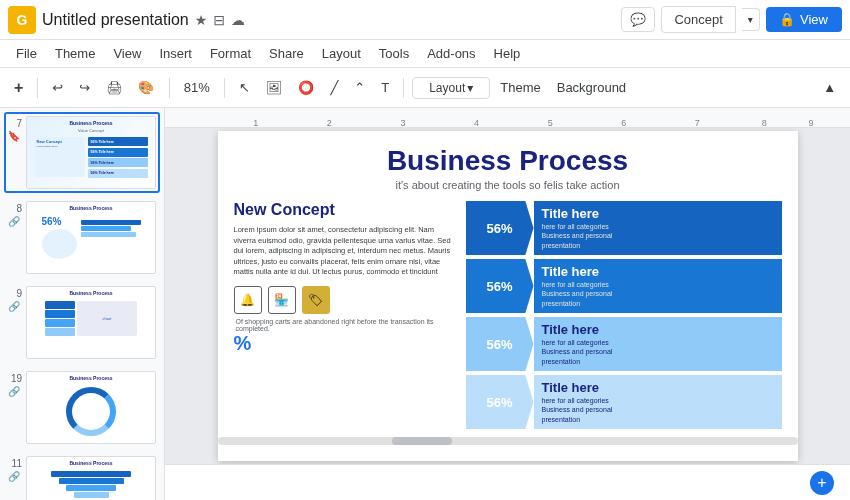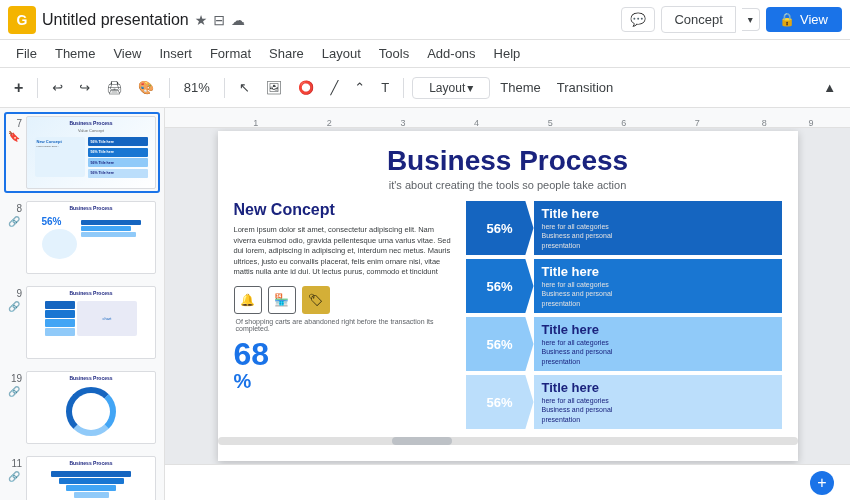--- a/index.html
+++ b/index.html
@@ -158,21 +158,21 @@
   <button class="toolbar-btn">⭕</button>
   <button class="toolbar-btn">╱</button>
   <button class="toolbar-btn">⌃</button>
   <button class="toolbar-btn">T</button>
   <div class="toolbar-sep"></div>
   <button class="toolbar-layout-btn">
     <span>Layout</span>
     <span>▾</span>
   </button>
   <button class="toolbar-btn">Theme</button>
-  <button class="toolbar-btn">Transition</button>
+  <button class="toolbar-btn">Background</button>
   <div style="flex:1"></div>
   <button class="toolbar-btn">▲</button>
 </div>
 
 <div class="main-layout">
 
   <div class="slide-panel">
 
     <div class="slide-thumb active">
       <div class="slide-icon-area">
@@ -300,37 +300,36 @@
         <span class="ruler-mark" style="left:88%">8</span>
         <span class="ruler-mark" style="left:95%">9</span>
       </div>
     </div>
 
     <div class="slide-canvas-area">
       <div class="slide-canvas">
 
         <div class="slide-header">
           <div class="slide-main-title">Business Process</div>
-          <div class="slide-subtitle">it's about creating the tools so people take action</div>
+          <div class="slide-subtitle">it's about creating the tools so felis take action</div>
         </div>
 
         <div class="slide-body">
 
           <div class="slide-left">
             <div class="slide-left-title">New Concept</div>
             <div class="slide-text">Lorem ipsum dolor sit amet, consectetur adipiscing elit. Nam viverra euismod odio, gravida pellentesque urna varius vitae. Sed dui lorem, adipiscing in adipiscing et, interdum nec metus. Mauris ultrices, justo eu convallis placerat, felis enim ornare nisi, vitae mattis nulla ante id dui. Ut lectus purus, commodo et tincidunt</div>
 
             <div class="slide-icons-row">
               <div class="slide-icon-box">🔔</div>
               <div class="slide-icon-box">🏪</div>
               <div class="slide-icon-box-filled">🏷</div>
             </div>
             <div class="slide-icons-caption">Of shopping carts are abandoned right before the transaction its completed.</div>
 
-            <div class="slide-big-num">68</div>
             <div class="slide-big-pct">%</div>
           </div>
 
           <div class="slide-right">
 
             <div class="chevron-row row1">
               <div class="chevron-pct">56%</div>
               <div class="chevron-title-box">
                 <div class="chevron-title">Title here</div>
                 <div class="chevron-sub">here for all categories<br>Business and personal<br>presentation</div>

